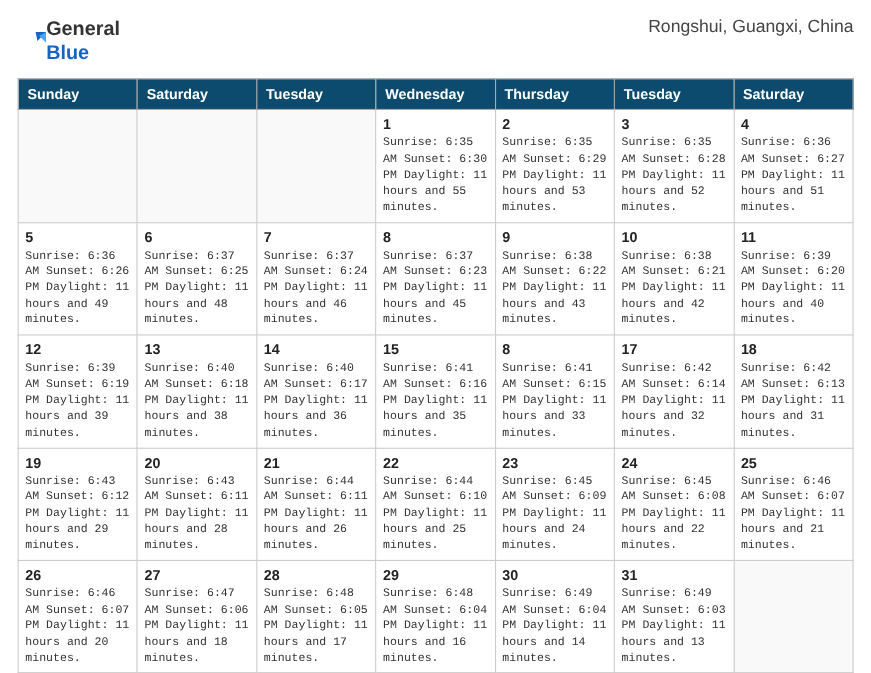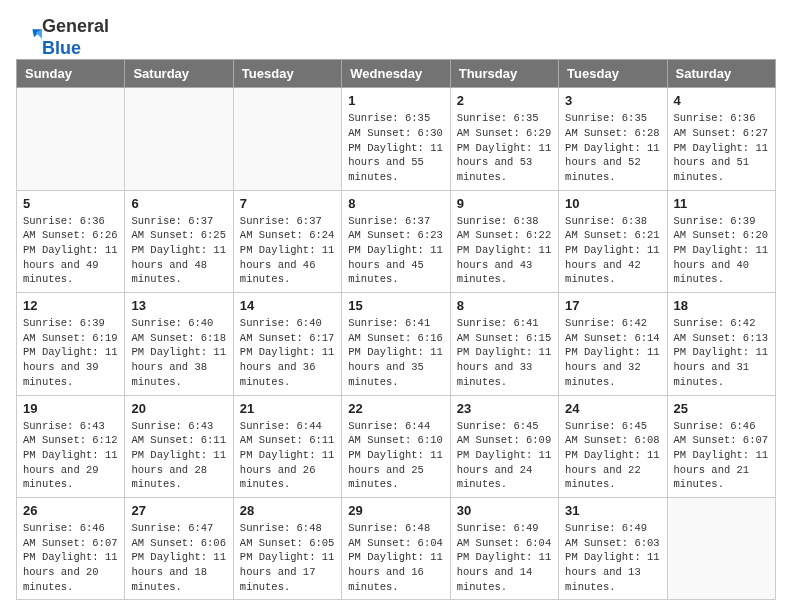--- a/index.html
+++ b/index.html
@@ -7,21 +7,21 @@
       font-family: Arial, sans-serif;
       background: #fff;
       width: 792px;
       min-height: 612px;
       padding: 16px;
     }
     .header {
       display: flex;
       justify-content: space-between;
       align-items: flex-start;
-      margin-bottom: 0;
+      margin-bottom: 12px;
     }
     .logo {
       display: flex;
       align-items: center;
     }
     .logo-text {
       font-size: 18px;
       line-height: 1.2;
     }
     .logo-general { color: #333; font-weight: bold; }
@@ -40,21 +40,21 @@
     .location {
       font-size: 16px;
       color: #444;
     }
     .calendar {
       width: 100%;
       border-collapse: collapse;
       border: 1px solid #ccc;
     }
     .calendar th {
-      background-color: #737373;
+      background-color: #0c4a6e;
       color: #fff;
       text-align: left;
       padding: 6px 8px;
       font-size: 13px;
       font-weight: bold;
       border: 1px solid #aaa;
     }
     .calendar td {
       vertical-align: top;
       border: 1px solid #ccc;
@@ -89,20 +89,21 @@
     <svg class="logo-icon" viewBox="0 0 30 30">
       <polygon points="18,4 30,4 20,14" fill="#1565C0"></polygon>
       <polygon points="22,8 30,4 30,16" fill="#42A5F5"></polygon>
     </svg>
     <div class="logo-text">
       <div><span class="logo-general">General</span></div>
       <div><span class="logo-blue">Blue</span></div>
     </div>
   </div>
   <div class="title-block">
+    <div class="location">Rongshui, Guangxi, China</div>
   </div>
 </div>
 
 <table class="calendar">
   <thead>
     <tr>
     <th>Sunday</th>
         <th>Saturday</th>
         <th>Tuesday</th>
         <th>Wednesday</th>

